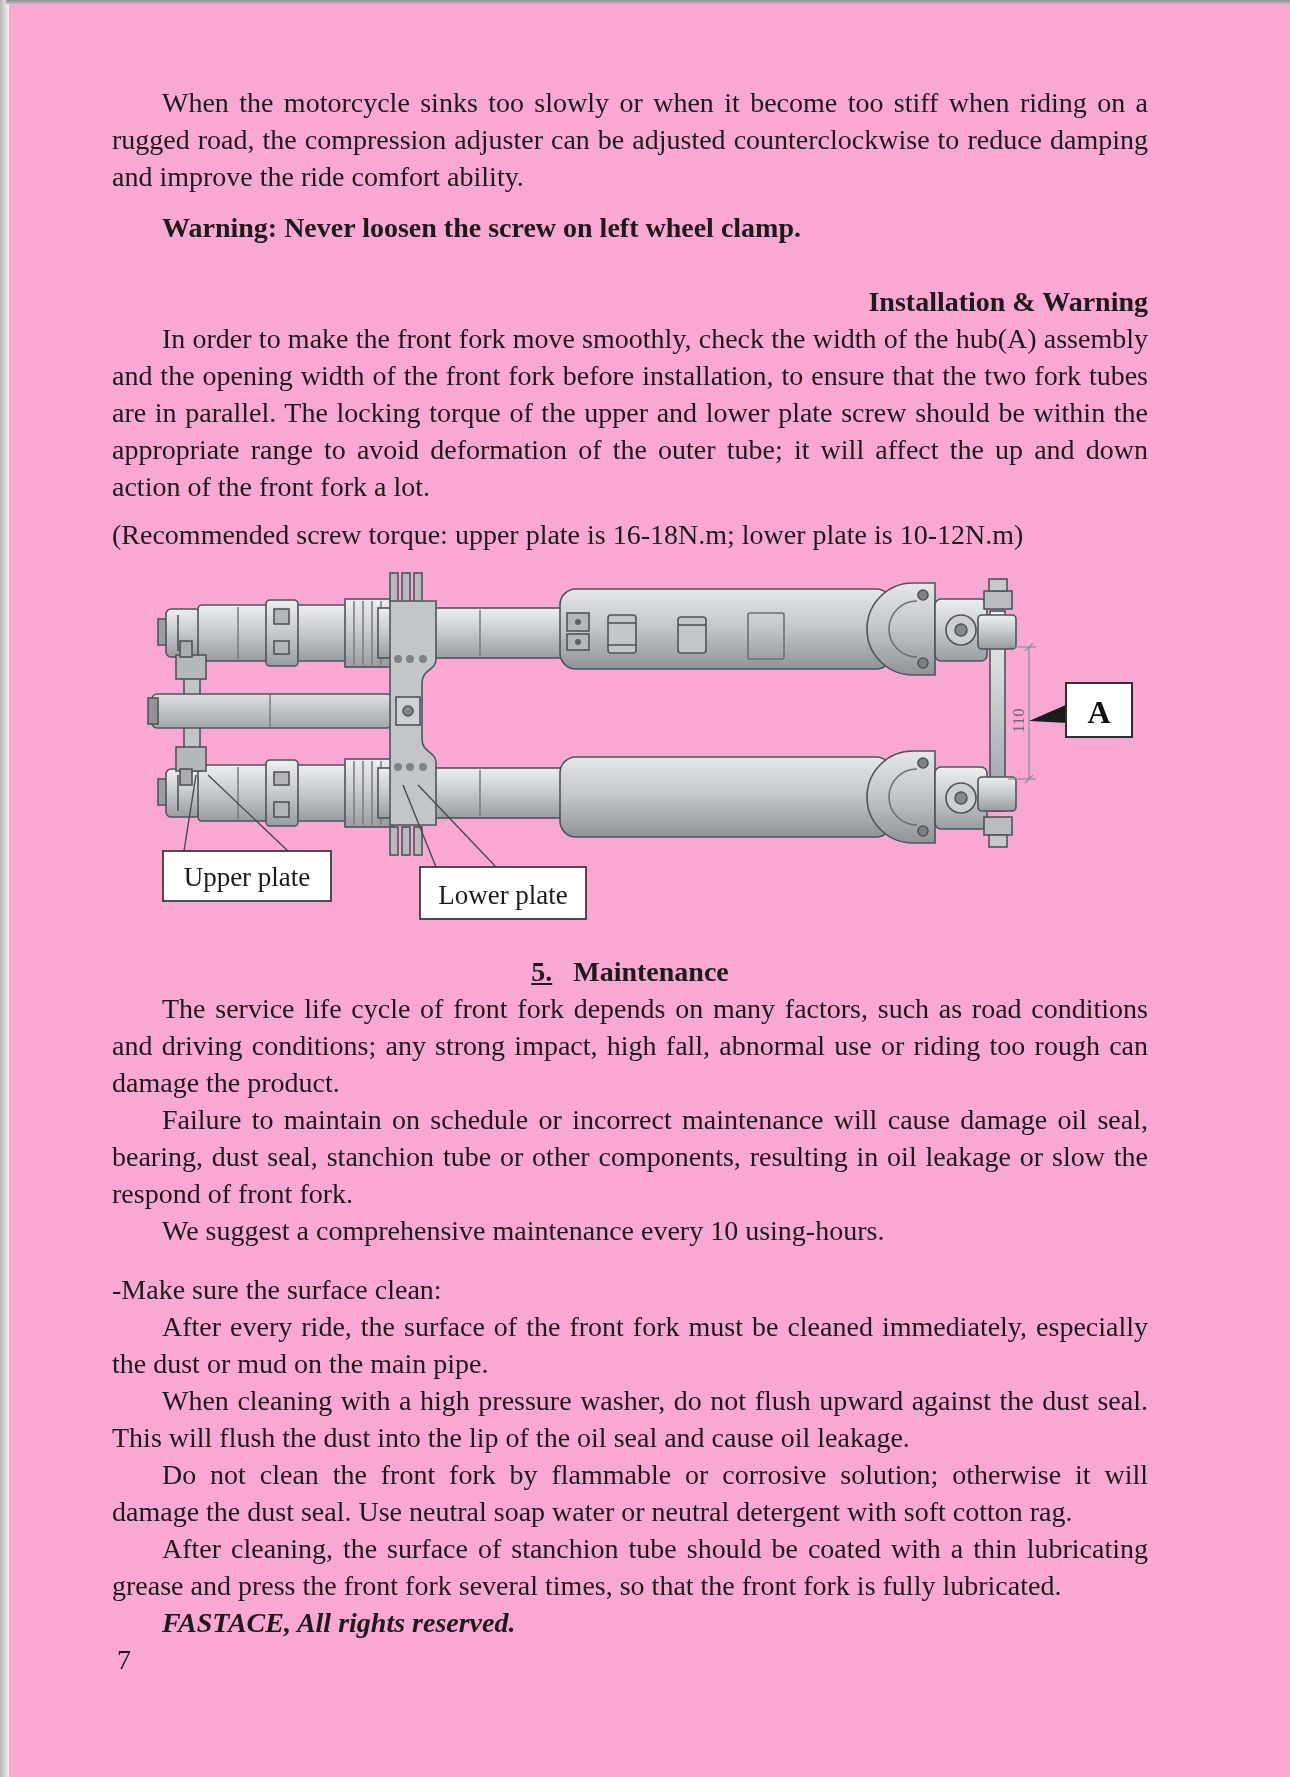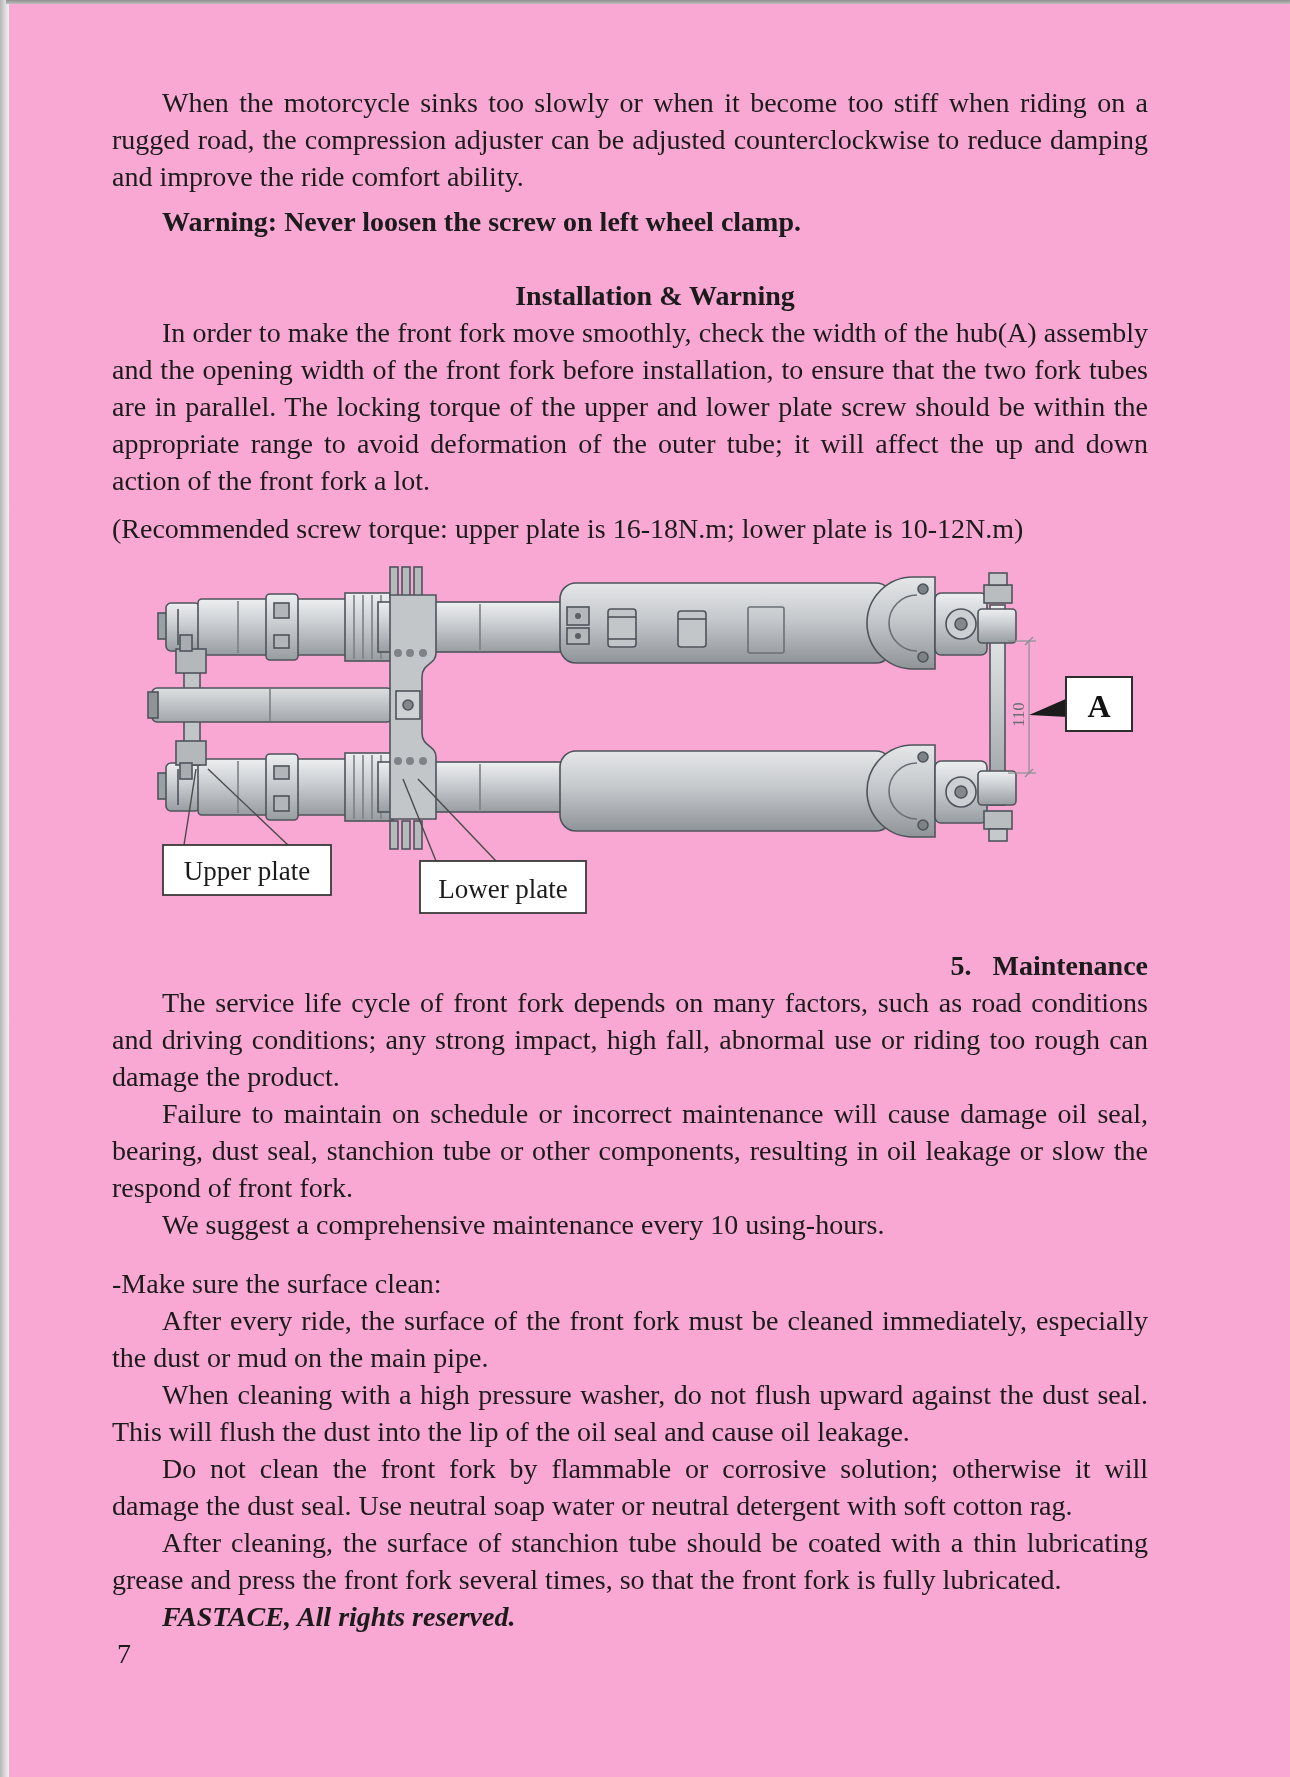--- a/index.html
+++ b/index.html
@@ -22,24 +22,24 @@
   .doc-body{
     position:absolute;left:112px;top:84px;width:1036px;
   }
   .doc-body p{
     margin:0;
     font-size:28px;line-height:37px;
     text-align:justify;
     text-indent:50px;
   }
   p.no-indent{text-indent:0;margin-top:22px;}
-  p.warning{font-weight:bold;margin-top:8px;}
-  p.heading{font-weight:bold;margin-top:37px;text-align:center;}
+  p.warning{font-weight:bold;margin-top:14px;}
+  p.heading{font-weight:bold;margin-top:37px;text-align:right;}
   p.torque{margin-top:11px;}
-  p.sec-heading{font-weight:bold;text-indent:0;text-align:right;}
+  p.sec-heading{font-weight:bold;text-indent:0;text-align:center;text-decoration:underline;}
   .sec-heading .sec-label{display:inline-block;margin-left:21px;}
   .diagram-wrap{position:relative;height:400px;}
   .diagram-wrap svg{position:absolute;left:28px;top:18px;}
   svg text{font-family:"Liberation Serif","DejaVu Serif",serif;}
   .footer{
     margin-top:54px;
     font-size:21px;
     font-style:italic;
     text-align:right;
     padding-right:132px;

